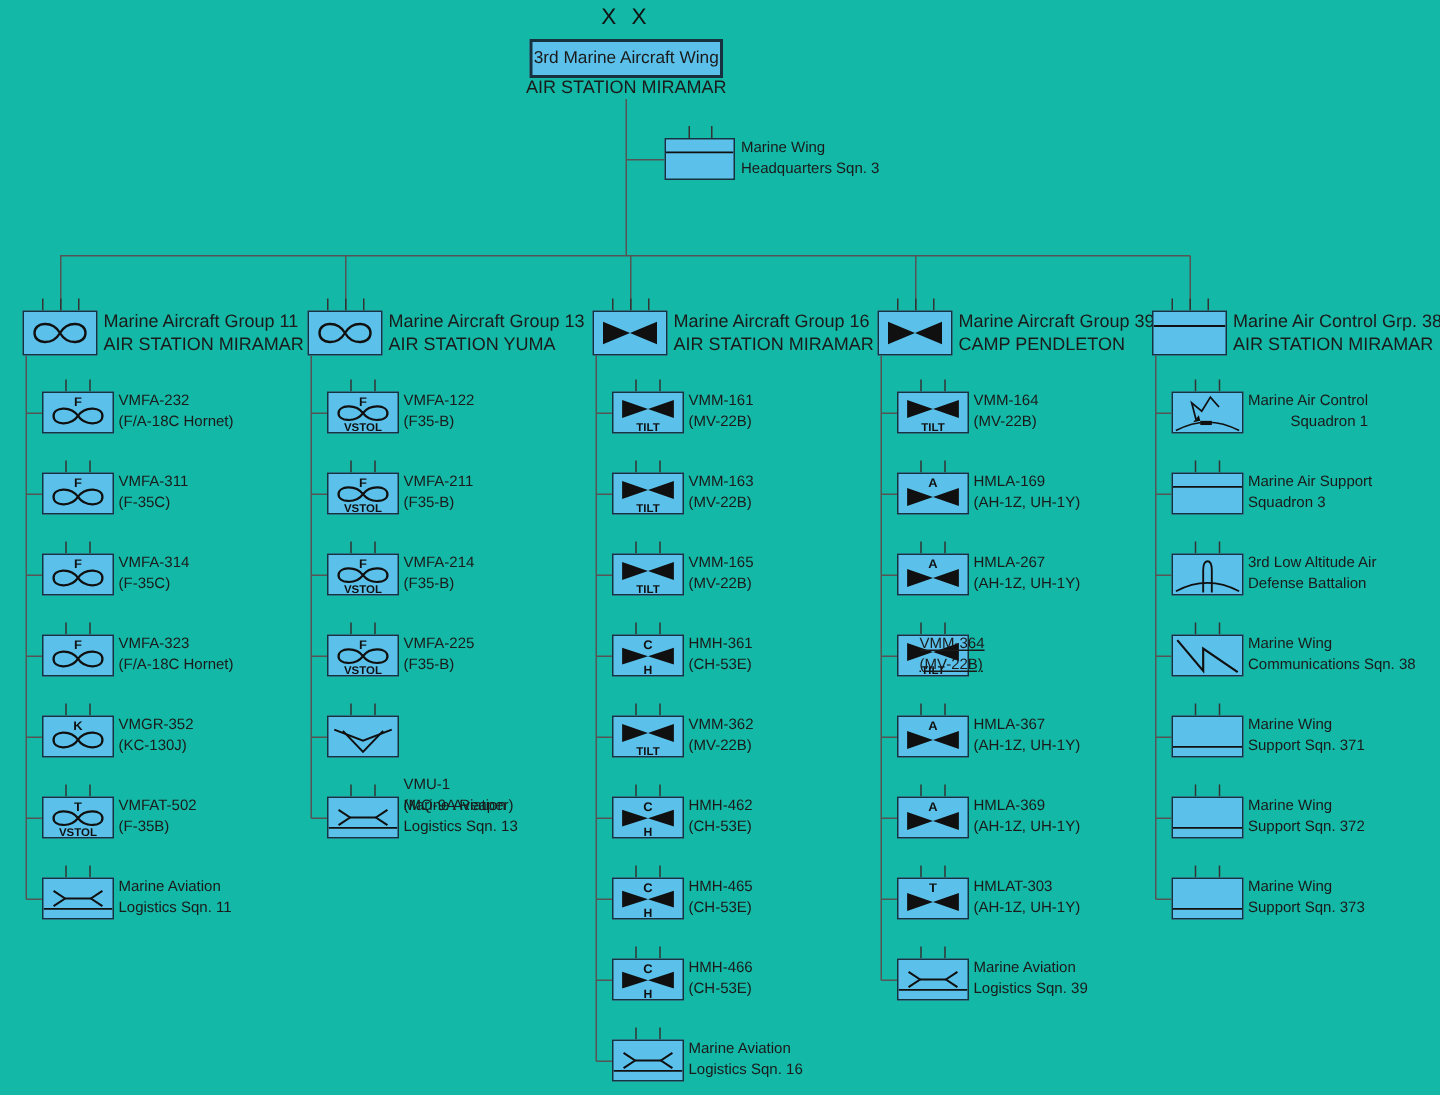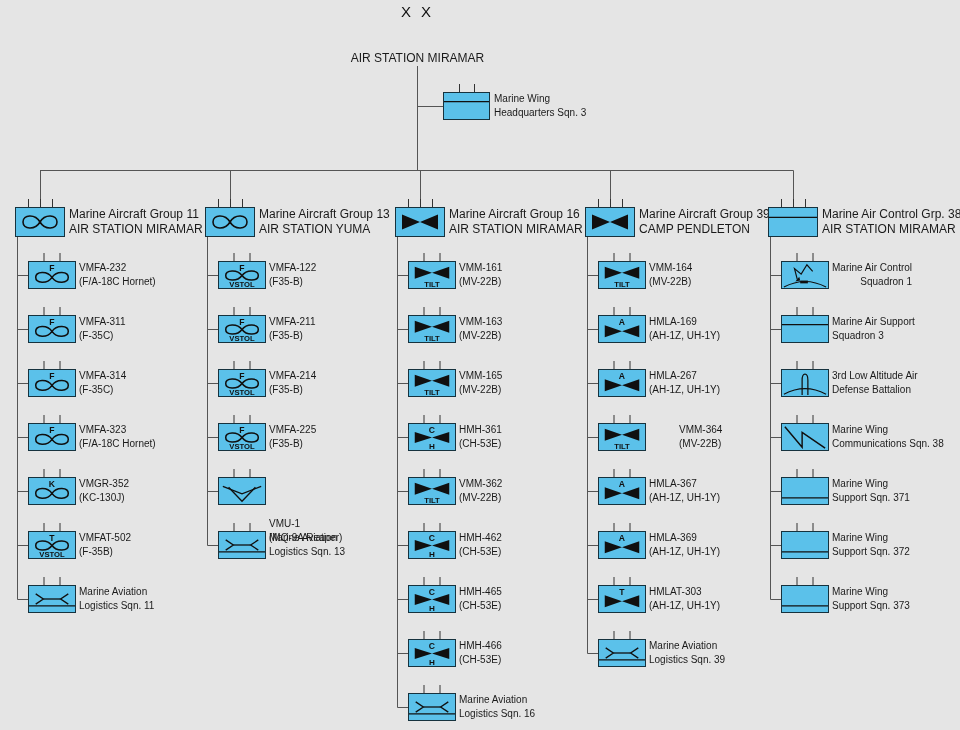--- a/index.html
+++ b/index.html
@@ -1,16 +1,16 @@
 <!DOCTYPE html>
 <html><head>
 <meta charset="utf-8">
 <style>
   html,body{margin:0;padding:0;background:#ffffff;}
-  .canvas{position:relative;width:960px;height:730px;background:#e5e5e5;overflow:hidden;
+  .canvas{position:relative;width:960px;height:730px;background:#14b8a6;overflow:hidden;
           font-family:"Liberation Sans",sans-serif;color:#1a1a1a;}
   #wires{position:absolute;left:0;top:0;width:960px;height:730px;}
   .box{position:absolute;background:#5BC1EA;border:1px solid #16323E;box-sizing:border-box;}
   .box svg{display:block;}
   .wing-box{position:absolute;left:353px;top:26px;width:129px;height:26px;background:#5BC1EA;
             border:2px solid #16323E;box-sizing:border-box;display:flex;align-items:center;
             justify-content:center;font-size:11.5px;white-space:nowrap;}
   .echelon{position:absolute;left:353px;top:3px;width:129px;text-align:center;
            font-size:15px;letter-spacing:3px;color:#111;}
   .wing-sub{position:absolute;left:333px;top:51px;width:169px;text-align:center;font-size:12px;}
@@ -158,20 +158,23 @@
       <line x1="797" y1="469" x2="797" y2="477" stroke="#333" stroke-width="1"></line>
       <line x1="813" y1="469" x2="813" y2="477" stroke="#333" stroke-width="1"></line>
       <line x1="770.5" y1="545.5" x2="781" y2="545.5" stroke="#555555" stroke-width="1"></line>
       <line x1="797" y1="523" x2="797" y2="531" stroke="#333" stroke-width="1"></line>
       <line x1="813" y1="523" x2="813" y2="531" stroke="#333" stroke-width="1"></line>
       <line x1="770.5" y1="599.5" x2="781" y2="599.5" stroke="#555555" stroke-width="1"></line>
       <line x1="797" y1="577" x2="797" y2="585" stroke="#333" stroke-width="1"></line>
       <line x1="813" y1="577" x2="813" y2="585" stroke="#333" stroke-width="1"></line>
     </svg>
   <div class="echelon">X X</div>
+  <div class="wing-box">
+    <span>3rd Marine Aircraft Wing</span>
+  </div>
   <div class="wing-sub">AIR STATION MIRAMAR</div>
   <div id="nodes">
       <div class="box" style="left: 443px; top: 92px; width: 47px; height: 28px;">
         <svg viewBox="0 0 48 28" width="100%" height="100%" preserveAspectRatio="none">
           <line x1="0" y1="9.3" x2="48" y2="9.3" stroke="#101010" stroke-width="1.3"></line>
         </svg>
       </div>
       <div class="lbl" style="left: 494px; top: 92px;">
         <div>Marine Wing</div>
         <div>Headquarters Sqn. 3</div>
@@ -476,21 +479,21 @@
       <div class="lbl" style="left: 649px; top: 369px;">
         <div>HMLA-267</div>
         <div>(AH-1Z, UH-1Y)</div>
       </div>
       <div class="box" style="left: 598px; top: 423px; width: 48px; height: 28px;">
         <svg viewBox="0 0 48 28" width="100%" height="100%" preserveAspectRatio="none">
           <path d="M6 5 L24 11.5 L6 18 Z M42 5 L24 11.5 L42 18 Z" fill="#101010"></path>
           <text x="24" y="27" text-anchor="middle" font-size="8" font-weight="bold" fill="#101010" font-family="&quot;Liberation Sans&quot;,sans-serif">TILT</text>
         </svg>
       </div>
-      <div class="lbl" style="left: 679px; top: 423px;">
+      <div class="lbl" style="left: 613px; top: 423px; text-decoration: underline;">
         <div>VMM-364</div>
         <div>(MV-22B)</div>
       </div>
       <div class="box" style="left: 598px; top: 477px; width: 48px; height: 28px;">
         <svg viewBox="0 0 48 28" width="100%" height="100%" preserveAspectRatio="none">
           <path d="M6 10 L24 16.5 L6 23 Z M42 10 L24 16.5 L42 23 Z" fill="#101010"></path>
           <text x="24" y="9.5" text-anchor="middle" font-size="9" font-weight="bold" fill="#101010" font-family="&quot;Liberation Sans&quot;,sans-serif">A</text>
         </svg>
       </div>
       <div class="lbl" style="left: 649px; top: 477px;">

